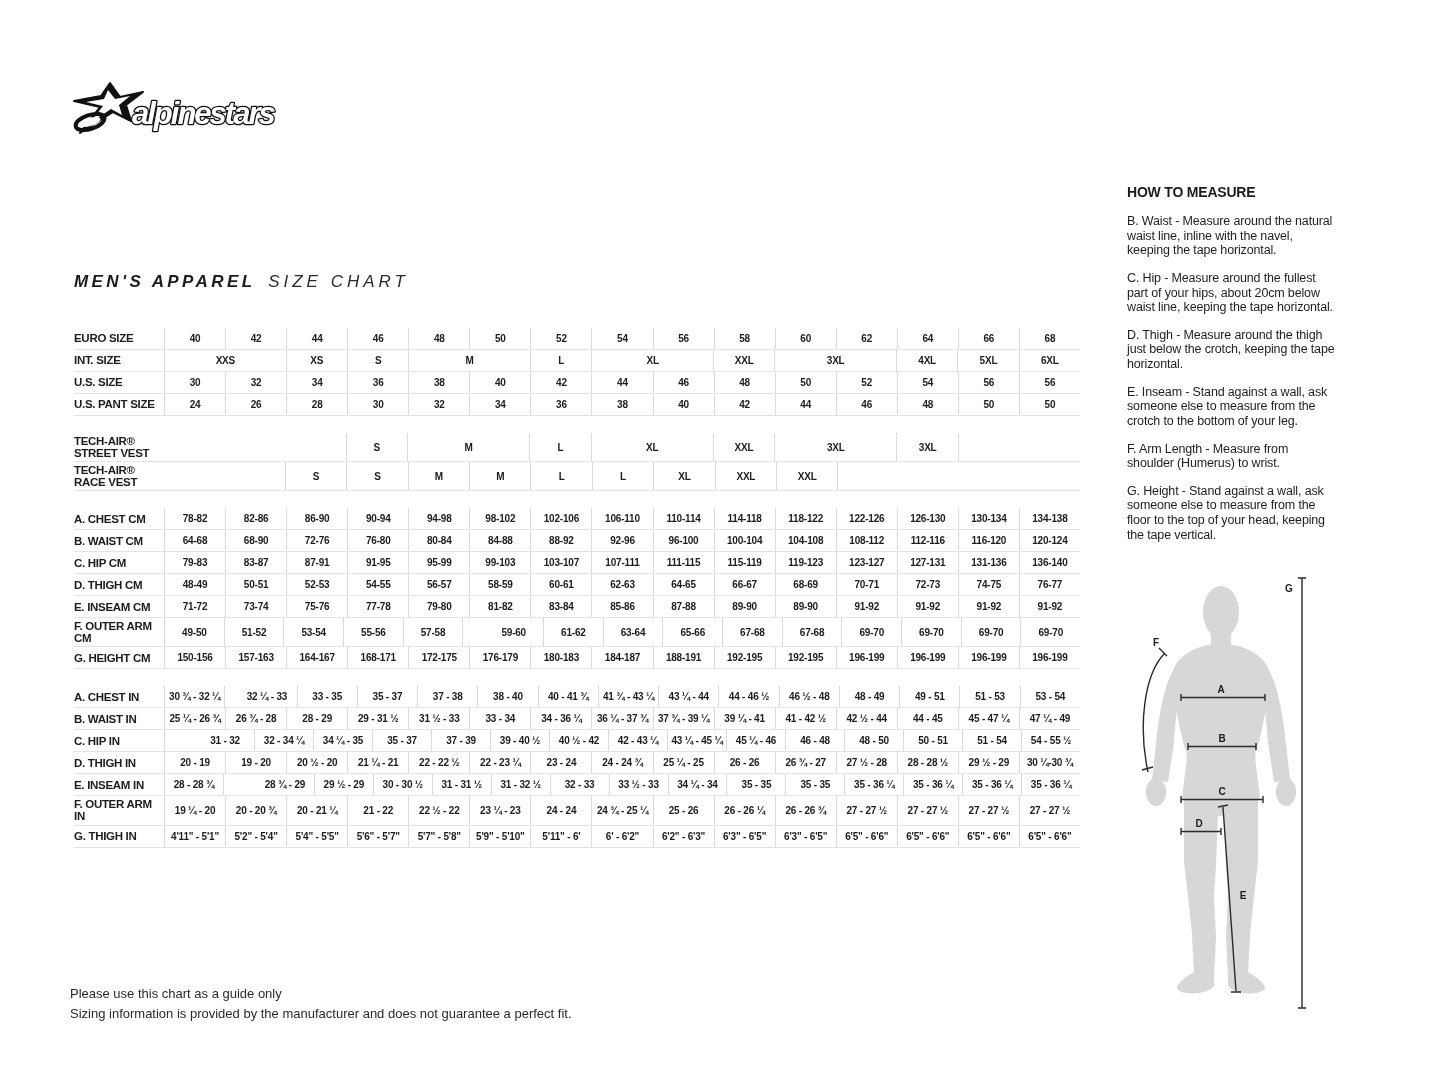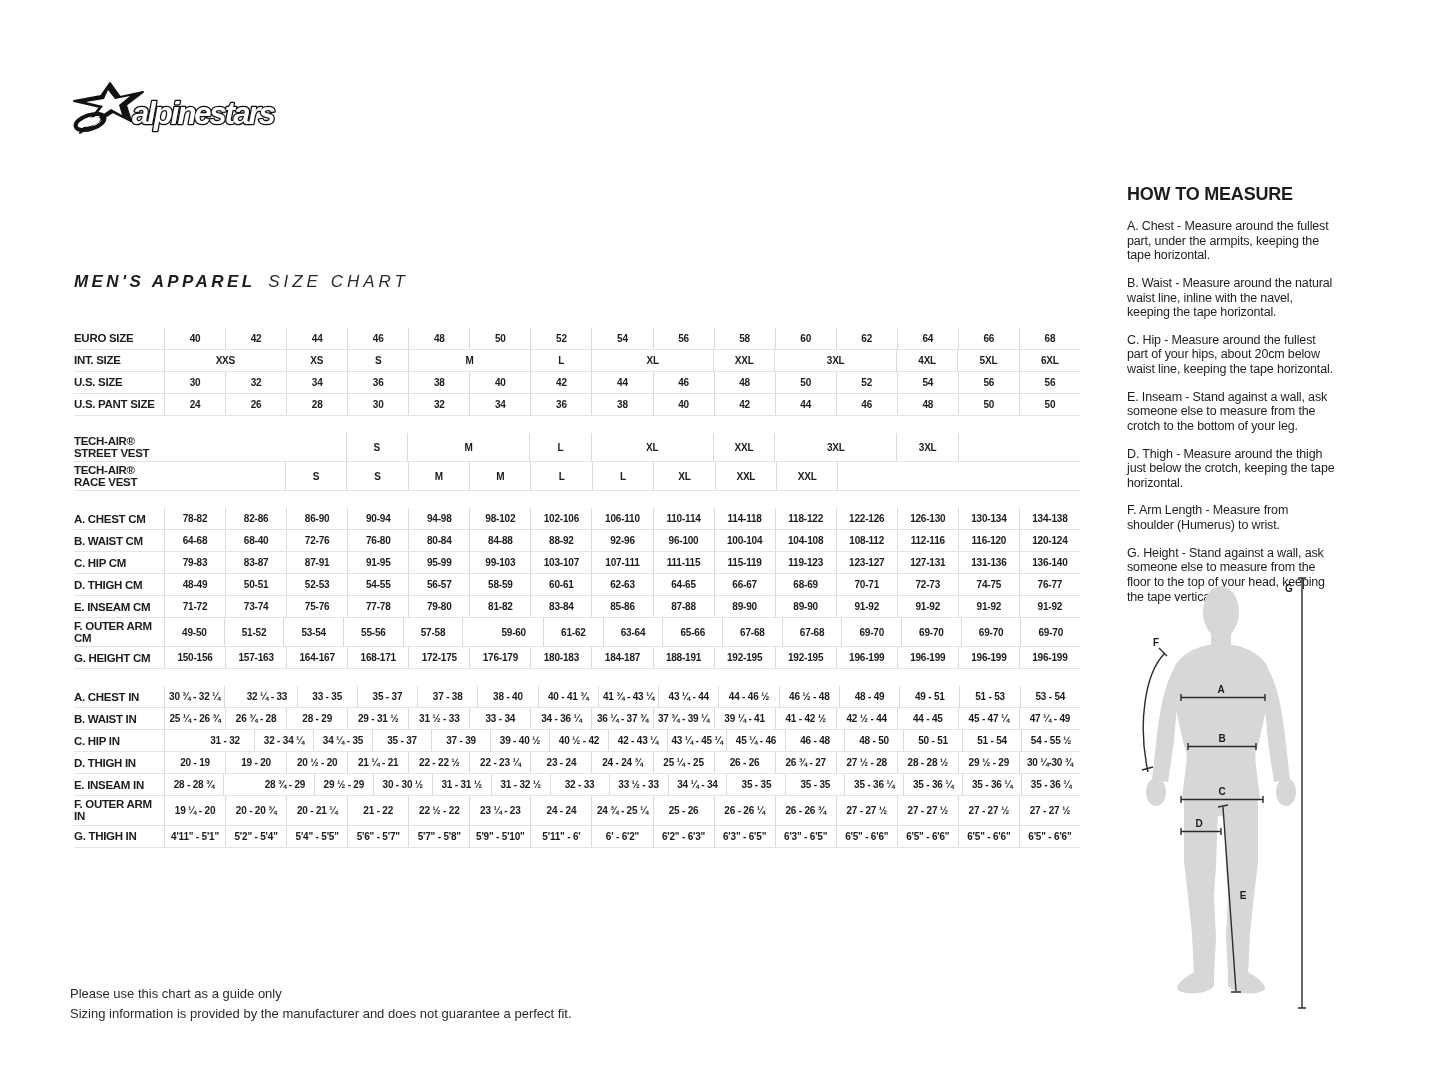--- a/index.html
+++ b/index.html
@@ -23,21 +23,21 @@
     font-size:11.5px;font-weight:700;letter-spacing:-0.3px;line-height:1.05;padding:2px 0;
   }
   .tcell{
     flex:1 1 0;display:flex;align-items:center;justify-content:center;text-align:center;
     font-size:10px;font-weight:700;letter-spacing:-0.2px;border-left:1px solid #dadada;
     white-space:nowrap;
   }
   .tcell.noline{border-left:none;}
   
   .howto{position:absolute;left:1127px;top:184px;width:210px;}
-  .howto h2{font-size:18px;font-weight:700;margin:0 0 14px 0;letter-spacing:-0.2px;}
+  .howto h2{font-size:14px;font-weight:700;margin:0 0 14px 0;letter-spacing:-0.2px;}
   .howto p{font-size:12.5px;line-height:1.17;margin:0 0 13px 0;letter-spacing:-0.15px;color:#1e1e1e;}
   
   .figure{position:absolute;left:1128px;top:566px;width:210px;height:470px;}
   .figure svg text{font-family:"Liberation Sans",sans-serif;font-size:10px;font-weight:700;fill:#1c1c1c;}
   
   .footer{position:absolute;left:70px;top:984px;font-size:13px;line-height:1.55;color:#2a2a2a;}
 </style>
 </head>
 <body>
 
@@ -172,21 +172,21 @@
         <div class="tcell" style="flex-grow: 1;">114-118</div>
         <div class="tcell" style="flex-grow: 1;">118-122</div>
         <div class="tcell" style="flex-grow: 1;">122-126</div>
         <div class="tcell" style="flex-grow: 1;">126-130</div>
         <div class="tcell" style="flex-grow: 1;">130-134</div>
         <div class="tcell" style="flex-grow: 1;">134-138</div>
       </div>
       <div class="trow">
         <div class="tlabel">B. WAIST CM</div>
         <div class="tcell" style="flex-grow: 1;">64-68</div>
-        <div class="tcell" style="flex-grow: 1;">68-40</div>
+        <div class="tcell" style="flex-grow: 1;">68-90</div>
         <div class="tcell" style="flex-grow: 1;">72-76</div>
         <div class="tcell" style="flex-grow: 1;">76-80</div>
         <div class="tcell" style="flex-grow: 1;">80-84</div>
         <div class="tcell" style="flex-grow: 1;">84-88</div>
         <div class="tcell" style="flex-grow: 1;">88-92</div>
         <div class="tcell" style="flex-grow: 1;">92-96</div>
         <div class="tcell" style="flex-grow: 1;">96-100</div>
         <div class="tcell" style="flex-grow: 1;">100-104</div>
         <div class="tcell" style="flex-grow: 1;">104-108</div>
         <div class="tcell" style="flex-grow: 1;">108-112</div>
@@ -411,25 +411,24 @@
         <div class="tcell" style="flex-grow: 1;">6'5" - 6'6"</div>
         <div class="tcell" style="flex-grow: 1;">6'5" - 6'6"</div>
         <div class="tcell" style="flex-grow: 1;">6'5" - 6'6"</div>
       </div>
     </div>
   </div>
 
 <div class="howto">
   <h2>HOW TO MEASURE</h2>
   <div>
-      <p>A. Chest - Measure around the fullest part, under the armpits, keeping the tape horizontal.</p>
       <p>B. Waist - Measure around the natural waist line, inline with the navel, keeping the tape horizontal.</p>
       <p>C. Hip - Measure around the fullest part of your hips, about 20cm below waist line, keeping the tape horizontal.</p>
+      <p>D. Thigh - Measure around the thigh just below the crotch, keeping the tape horizontal.</p>
       <p>E. Inseam - Stand against a wall, ask someone else to measure from the crotch to the bottom of your leg.</p>
-      <p>D. Thigh - Measure around the thigh just below the crotch, keeping the tape horizontal.</p>
       <p>F. Arm Length - Measure from shoulder (Humerus) to wrist.</p>
       <p>G. Height - Stand against a wall, ask someone else to measure from the floor to the top of your head, keeping the tape vertical.</p>
     </div>
 </div>
 
 <div class="figure">
   <svg width="210" height="470" viewBox="0 0 210 470">
 
     <g fill="#d7d7d7">
       <ellipse cx="93" cy="46" rx="18" ry="26"></ellipse>

